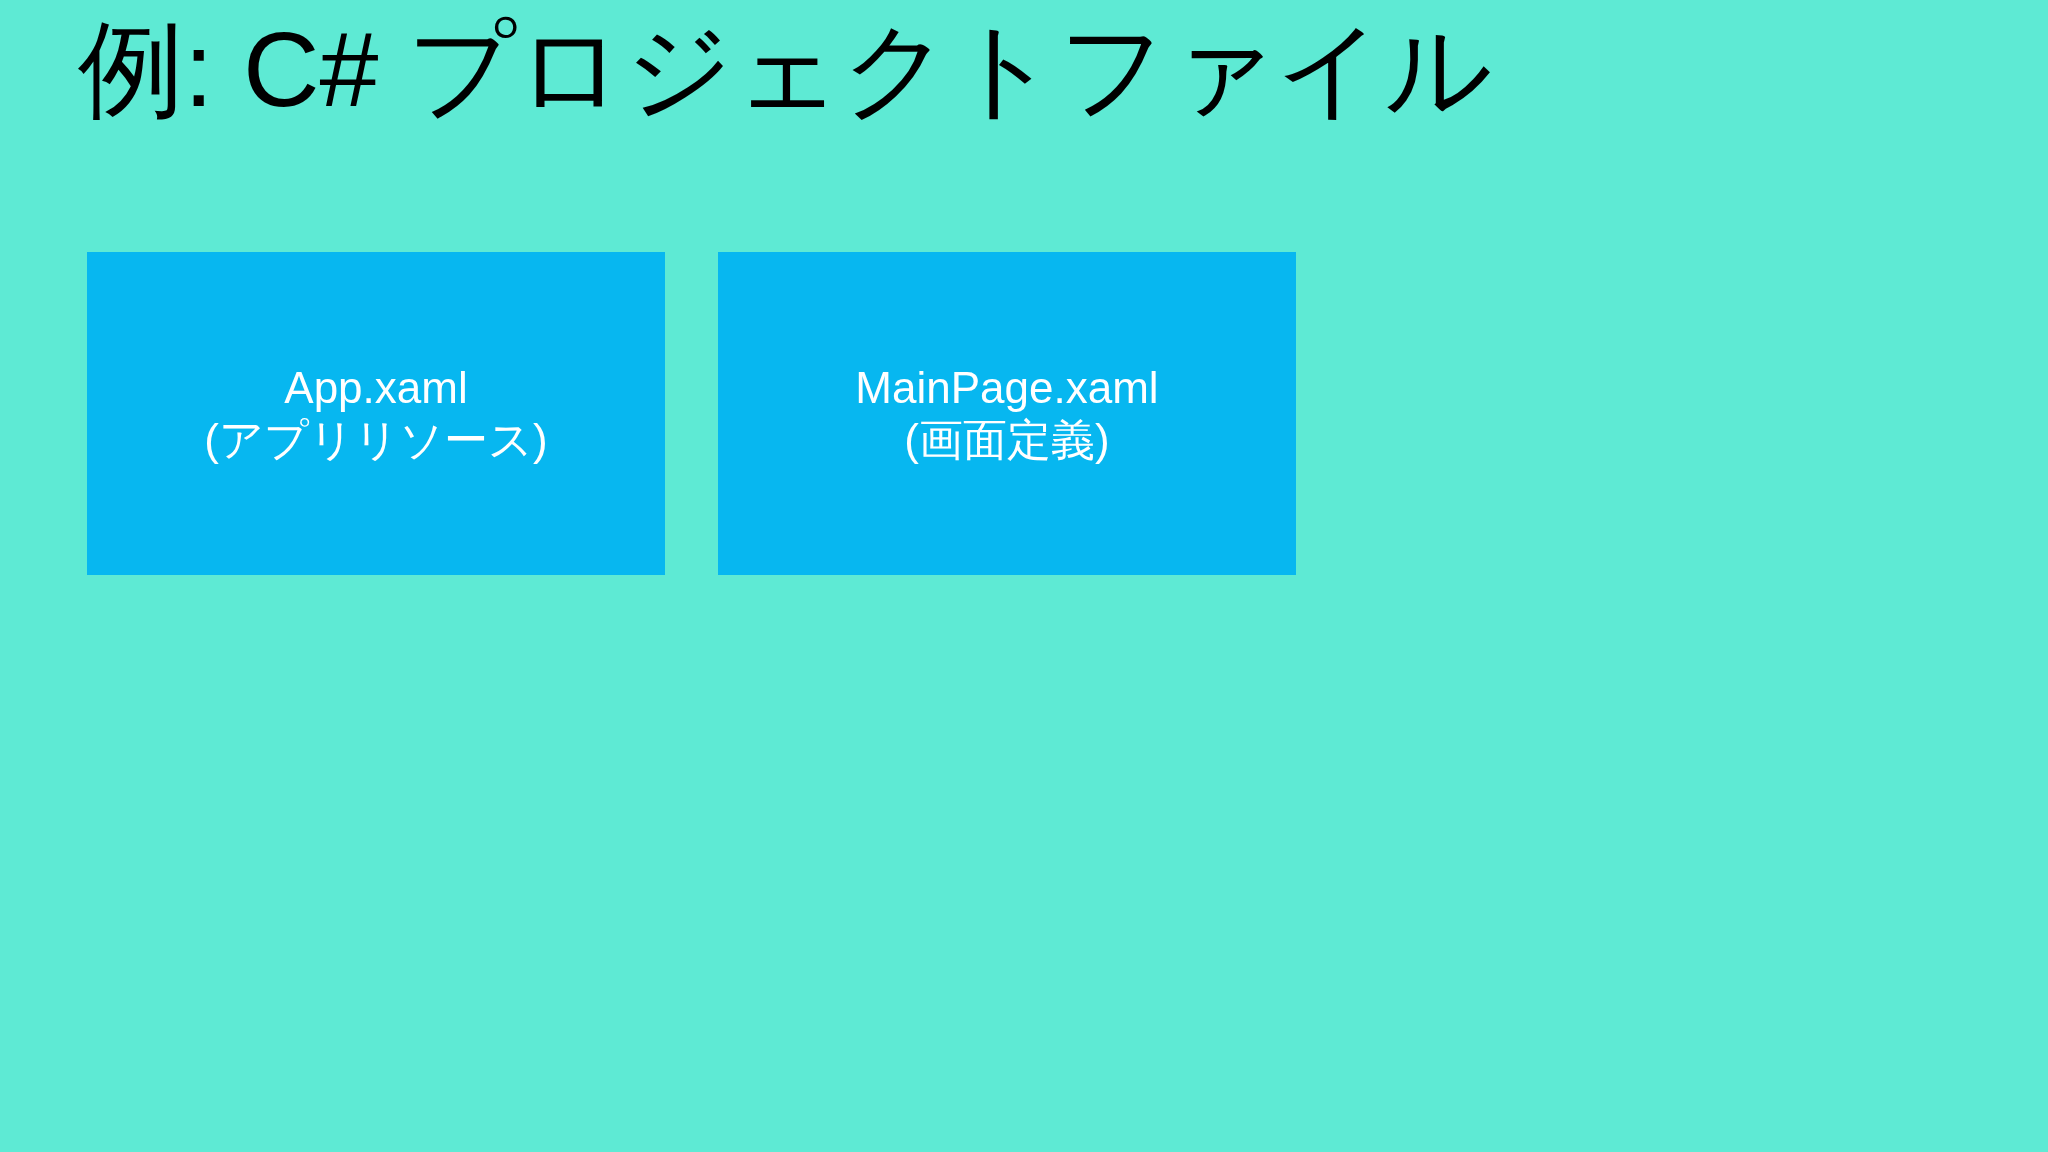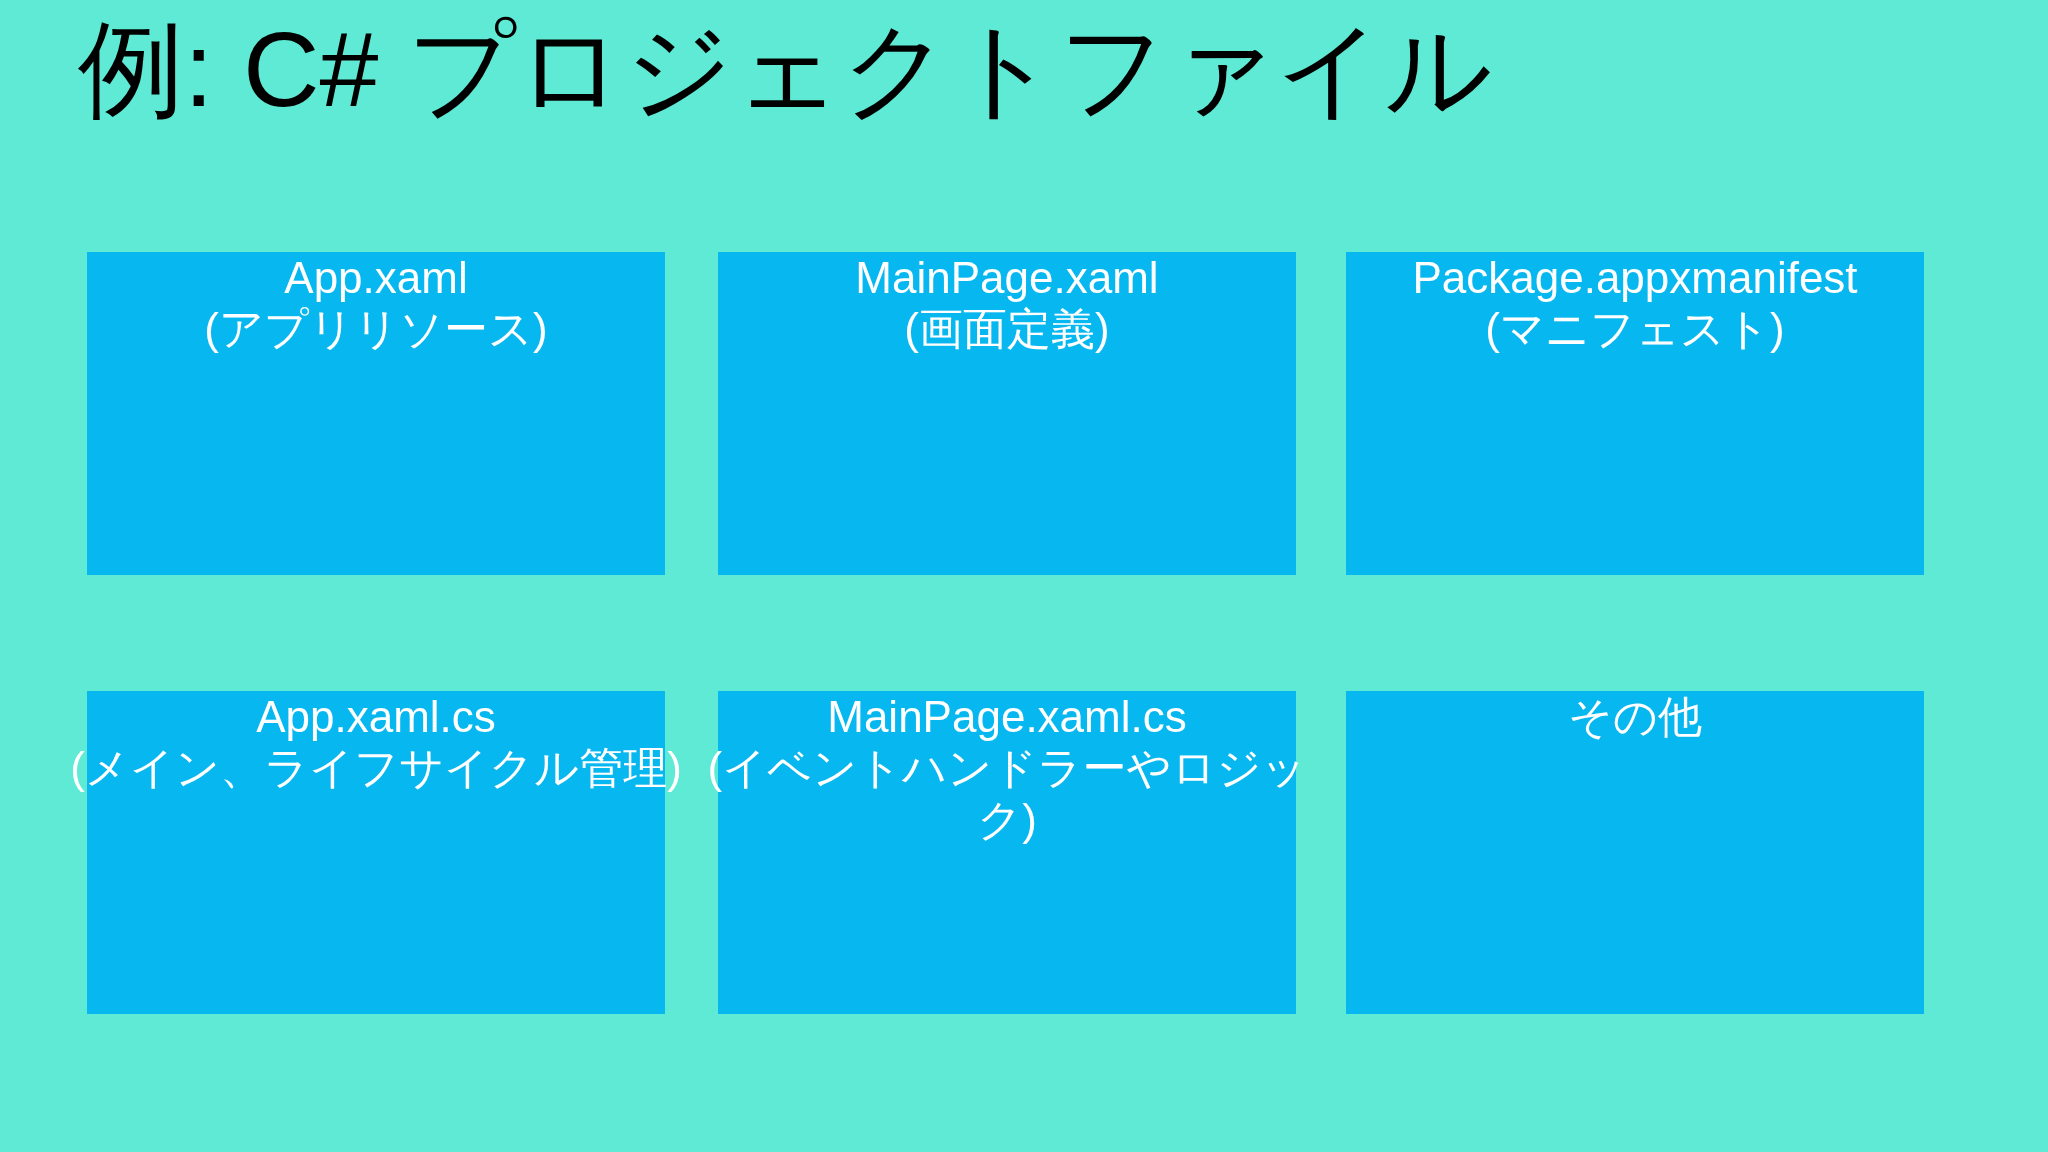--- a/index.html
+++ b/index.html
@@ -55,20 +55,21 @@
   .row-1 { top: 0px; }
   .row-2 { top: 439px; }
 
   .tile {
     position: absolute;
     top: 0;
     width: 578px;
     height: 323px;
     background: #07B7F0;
     display: flex;
+    align-items: center;
     justify-content: center;
     box-sizing: border-box;
   }
   .col-1 { left: 0px; }
   .col-2 { left: 631px; }
   .col-3 { left: 1259px; }
 
   .tile-text {
     width: 640px;
     margin-left: -31px;
@@ -107,40 +108,19 @@
       <div class="tile col-1">
         <div class="tile-text">App.xaml
 (アプリリソース)</div>
       </div>
 
       <div class="tile col-2">
         <div class="tile-text">MainPage.xaml
 (画面定義)</div>
       </div>
 
-      <div class="tile col-3">
-        <div class="tile-text wide">Package.appxmanifest
-(マニフェスト)</div>
-      </div>
 
     </div>
 
-    <div class="row row-2">
-
-      <div class="tile col-1">
-        <div class="tile-text">App.xaml.cs
-(メイン、ライフサイクル管理)</div>
-      </div>
-
-      <div class="tile col-2">
-        <div class="tile-text">MainPage.xaml.cs
-(イベントハンドラーやロジック)</div>
-      </div>
-
-      <div class="tile col-3">
-        <div class="tile-text single">その他</div>
-      </div>
-
-    </div>
 
   </div>
 
 </div>
 
 </body></html>

